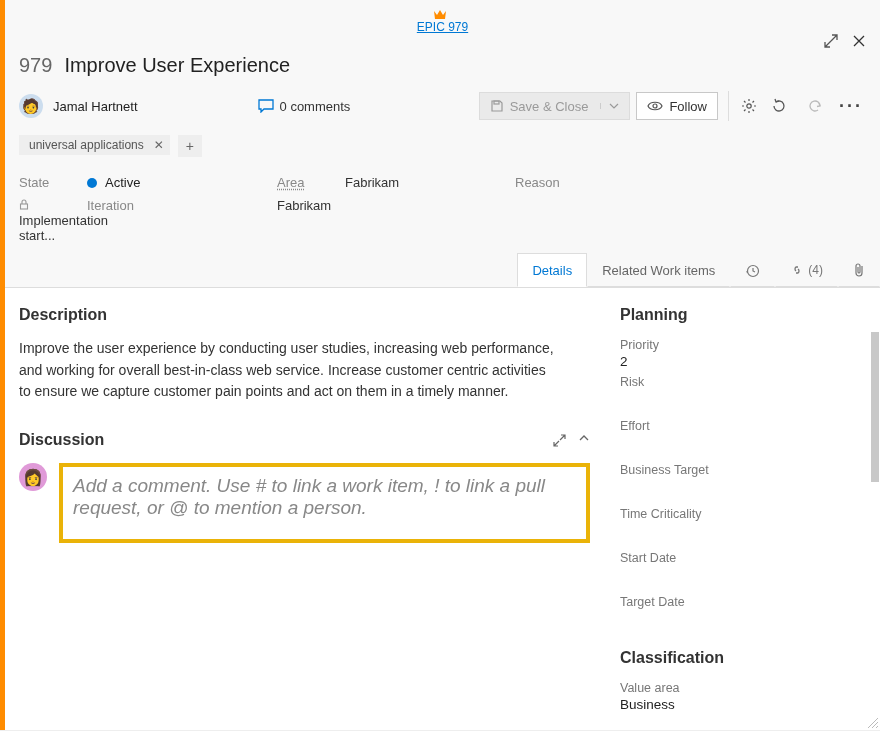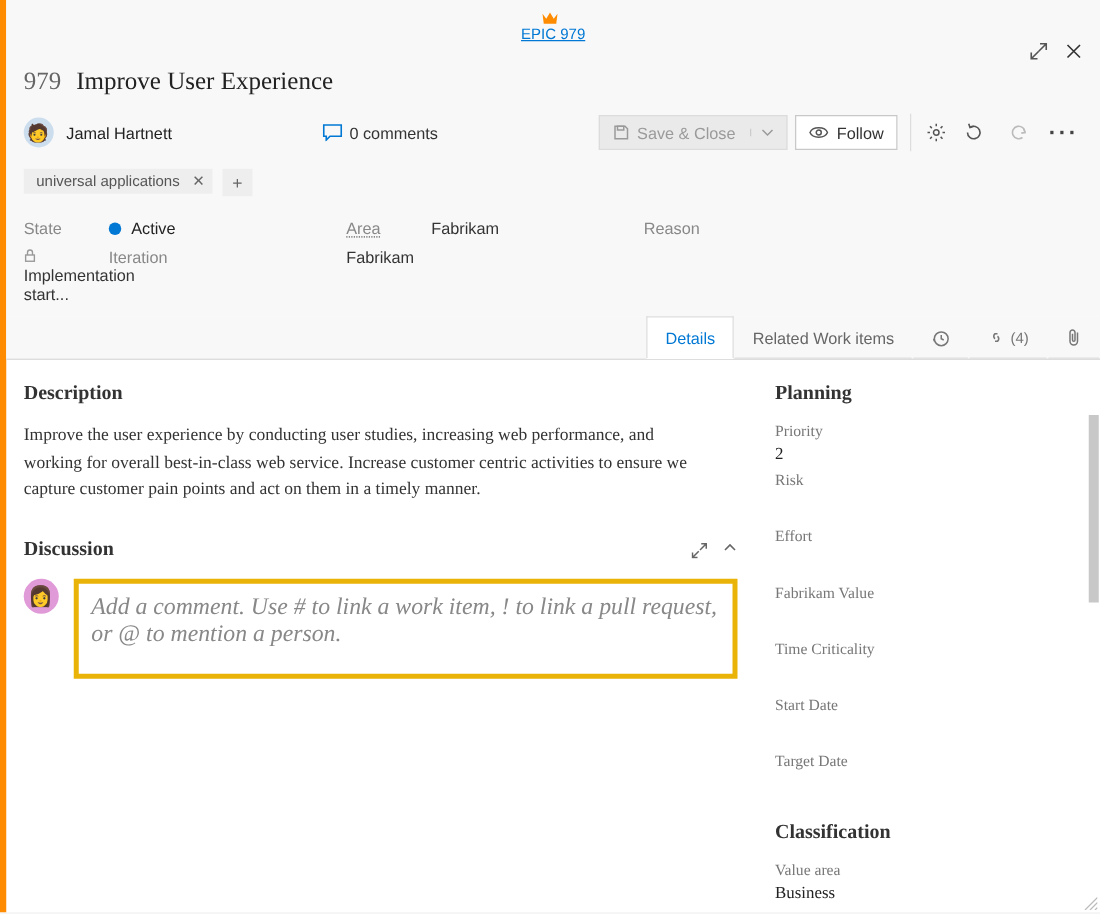--- a/index.html
+++ b/index.html
@@ -5,21 +5,21 @@
   * { box-sizing: border-box; }
   html, body { margin:0; padding:0; font-family: "Segoe UI", Arial, sans-serif; font-size:14px; color:#333; background:#fff; }
   .root { width:880px; height:731px; position:relative; overflow:hidden; border-bottom:1px solid #eee;}
   .orange-bar { position:absolute; left:0; top:0; bottom:0; width:5px; background:#FF8C00; }
   .container { position:absolute; left:5px; right:0; top:0; bottom:0; display:flex; flex-direction:column; }
   .header-area { background:#f8f8f8; padding:8px 14px 0 14px; }
   .top-row { display:flex; align-items:center;flex-direction:column; }
   .crown { color:#FF8C00; margin-right:6px; }
   .epic-link { color:#0078d4; text-decoration:underline; font-size:12px; }
   .win-controls { margin-left:auto; display:flex; gap:14px; color:#555; }
-  .title-row { display:flex; align-items:baseline; gap:12px; margin-top:6px;font-family:Liberation Serif, serif; }
+  .title-row { display:flex; align-items:baseline; gap:12px; margin-top:6px; }
   .wi-id { font-size:20px; color:#666; font-weight:400;}
   .wi-title { font-size:20px; color:#222; font-weight:400;}
   .action-row { display:flex; align-items:center; margin-top:14px; gap:10px;}
   .avatar { width:24px; height:24px; border-radius:50%; background:#cde; display:inline-flex; align-items:center; justify-content:center; font-size:14px;}
   .assignee { font-size:13px; color:#222; }
   .comments-box { display:flex; align-items:center; gap:6px; color:#333; font-size:13px; margin-left:110px;}
   .comments-box .bubble { color:#0078d4; }
   .right-actions { margin-left:auto; display:flex; align-items:center; gap:6px;}
   .btn { display:inline-flex; align-items:center; gap:6px; height:28px; padding:0 10px; background:#fff; border:1px solid #c8c8c8; color:#333; font-size:13px; cursor:pointer;}
   .btn.disabled { background:#eaeaea; color:#9a9a9a; border-color:#dcdcdc; cursor:default;}
@@ -36,21 +36,21 @@
   .state-dot { width:10px; height:10px; border-radius:50%; background:#0078d4;}
   .updated { text-align:right; color:#888; font-size:12px; grid-column:5; grid-row:1;}
   .lock { color:#999; font-size:12px; margin-right:4px;}
   .area-label { text-decoration:underline dotted; text-underline-offset:2px; color:#888;}
   .tabs-bar { display:flex; border-bottom:1px solid #ddd; background:#f8f8f8; padding-left:0;}
   .tabs-spacer { flex:1; border-bottom:1px solid #ddd; margin-bottom:-1px;}
   .tabs { margin-left:auto; display:flex; }
   .tab { padding:8px 14px; font-size:13px; color:#666; border:1px solid transparent; border-bottom:1px solid #ddd; cursor:pointer; display:flex; align-items:center; gap:4px;}
   .tab.active { color:#0078d4; background:#fff; border:1px solid #ddd; border-bottom-color:#fff;}
   .tab.icon-only { min-width:42px; justify-content:center; color:#777;}
-  .content-row { flex:1; display:flex; overflow:hidden;font-family:Liberation Serif, serif;}
+  .content-row { flex:1; display:flex; overflow:hidden;}
   .left-col { flex:1; padding:18px 10px 0 14px; overflow:auto;}
   .right-col { width:280px; border-left:0; padding:18px 6px 0 20px; overflow:auto; position:relative;}
   .scrollbar-fake { position:absolute; right:0; top:0; width:10px; height:100%; }
   .scroll-thumb { position:absolute; right:1px; top:44px; width:8px; height:150px; background:#c8c8c8; border-radius:0;}
   h3.sec { font-size:16px; font-weight:600; color:#333; margin:0 0 14px 0;}
   .desc-text { font-size:14px; color:#333; line-height:1.55; max-width:540px;}
   .discussion-head { display:flex; align-items:center; margin-top:28px;}
   .discussion-head .tools { margin-left:auto; display:flex; gap:12px; color:#666;}
   .comment-row { display:flex; gap:12px; margin-top:14px;}
   .avatar2 { width:28px; height:28px; border-radius:50%; background:#e09ad8; display:flex; align-items:center; justify-content:center; font-size:16px;}
@@ -242,21 +242,21 @@
           <div class="comment-box">Add a comment. Use # to link a work item, ! to link a pull request, or @ to mention a person.</div>
         </div>
       </div>
 
       <div class="right-col">
         <h3 class="sec">Planning</h3>
         <div class="field-label" style="margin-top:4px;">Priority</div>
         <div class="field-value">2</div>
         <div class="field-label">Risk</div>
         <div class="field-label" style="margin-top:30px;">Effort</div>
-        <div class="field-label" style="margin-top:30px;">Fabrikam Value</div>
+        <div class="field-label" style="margin-top:30px;">Business Target</div>
         <div class="field-label" style="margin-top:30px;">Time Criticality</div>
         <div class="field-label" style="margin-top:30px;">Start Date</div>
         <div class="field-label" style="margin-top:30px;">Target Date</div>
 
         <h3 class="sec" style="margin-top:40px;">Classification</h3>
         <div class="field-label" style="margin-top:4px;">Value area</div>
         <div class="field-value">Business</div>
 
         <div class="scrollbar-fake">
           <div class="scroll-thumb"></div>

